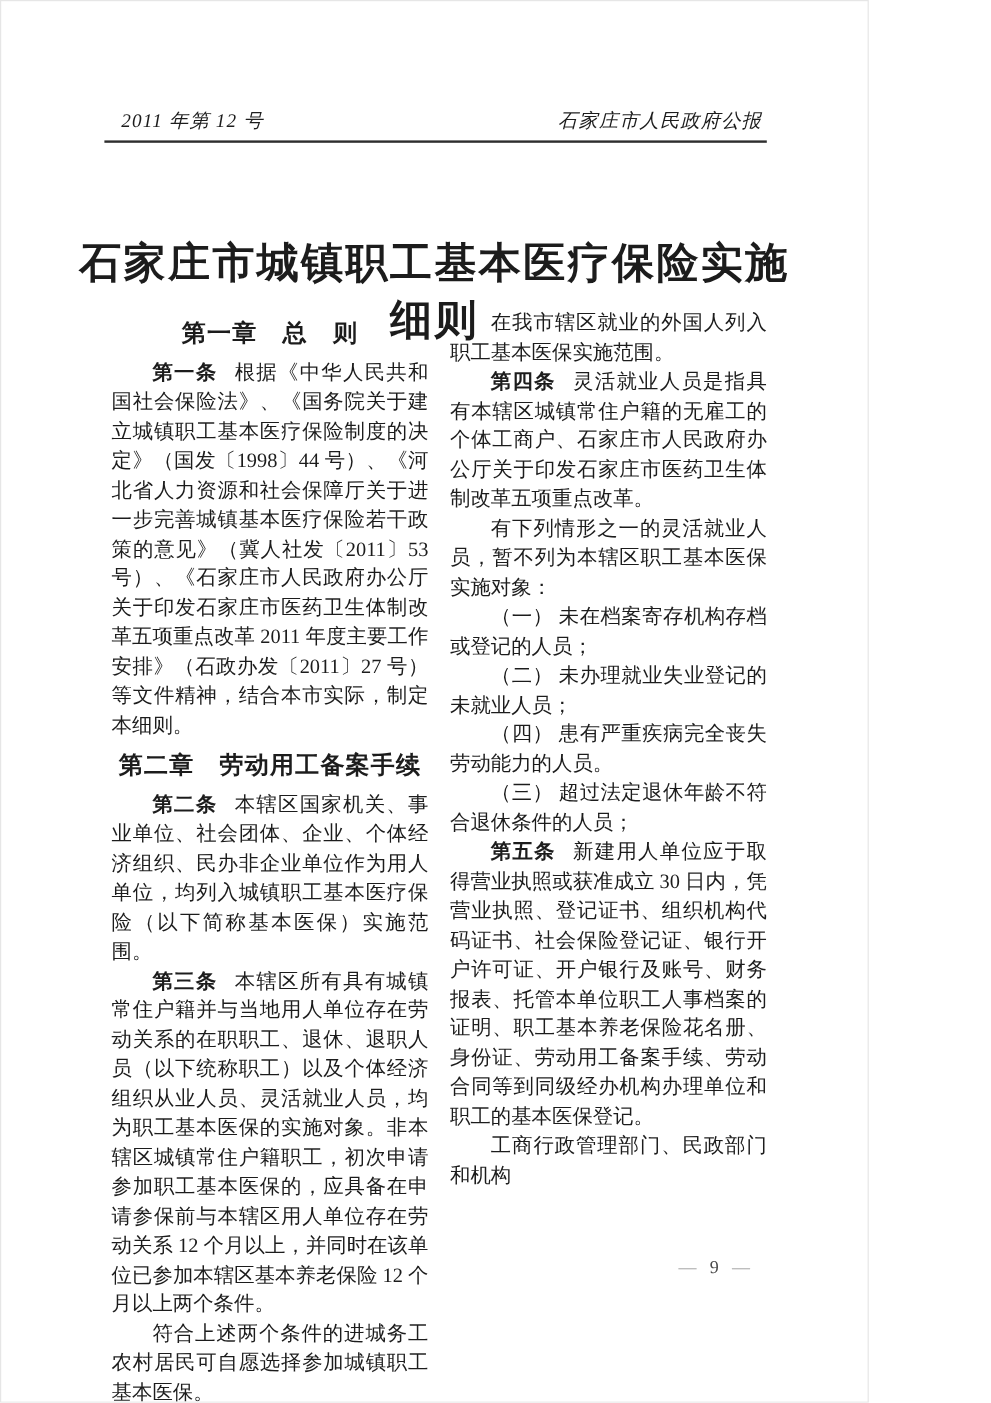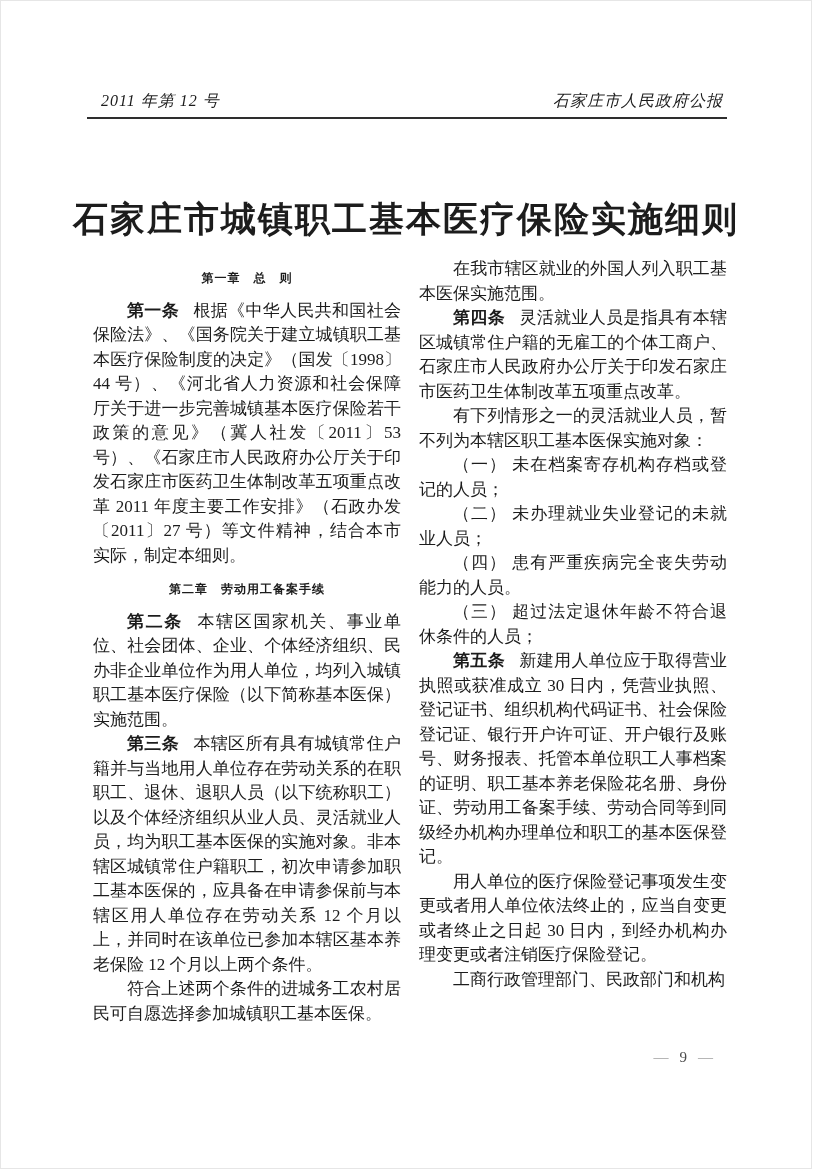--- a/index.html
+++ b/index.html
@@ -5,21 +5,21 @@
   :root{
     --text:#1c1c1c;
     --rule:#2e2e2e;
     --footer-dash:#9e9e9e;
     --footer-num:#4a4a4a;
     --bg:#ffffff;
   }
   html,body{margin:0;padding:0;background:#fff;}
   .page{
     position:relative;
-    width:812px;height:1169px;
+    width:724px;height:1169px;
     background:var(--bg);
     box-sizing:border-box;
     border:1px solid #e6e6e6;
     overflow:hidden;
     font-family:"Liberation Serif","DejaVu Serif",serif;
     color:var(--text);
   }
   .header{
     position:absolute;top:90px;left:100px;right:88px;
     display:flex;justify-content:space-between;align-items:baseline;
@@ -36,21 +36,21 @@
   .columns{
     position:absolute;top:256px;left:92px;right:84px;
     display:flex;gap:18px;
   }
   .column{
     flex:1;min-width:0;
     font-size:17px;line-height:24.5px;
     text-align:justify;text-justify:inter-ideograph;
   }
   .chapter{
-    text-align:center;font-weight:bold;font-size:12px;
+    text-align:center;font-weight:bold;font-size:20px;
     margin:9px 0 8px;letter-spacing:1px;text-indent:0;
   }
   p.para{margin:0;text-indent:2em;}
   .label{font-weight:bold;margin-right:0.85em;}
   .footer{
     position:absolute;top:1048px;right:98px;
     font-size:15px;display:flex;align-items:center;gap:11px;
     font-family:"Liberation Serif","DejaVu Serif",serif;
   }
   .footer .dash{color:var(--footer-dash);}
@@ -81,21 +81,20 @@
       </div>
     <div class="column">
         <p class="para"><span>在我市辖区就业的外国人列入职工基本医保实施范围。</span></p>
         <p class="para"><span class="label">第四条</span><span>灵活就业人员是指具有本辖区城镇常住户籍的无雇工的个体工商户、石家庄市人民政府办公厅关于印发石家庄市医药卫生体制改革五项重点改革。</span></p>
         <p class="para"><span>有下列情形之一的灵活就业人员，暂不列为本辖区职工基本医保实施对象：</span></p>
         <p class="para"><span>（一） 未在档案寄存机构存档或登记的人员；</span></p>
         <p class="para"><span>（二） 未办理就业失业登记的未就业人员；</span></p>
         <p class="para"><span>（四） 患有严重疾病完全丧失劳动能力的人员。</span></p>
         <p class="para"><span>（三） 超过法定退休年龄不符合退休条件的人员；</span></p>
         <p class="para"><span class="label">第五条</span><span>新建用人单位应于取得营业执照或获准成立 30 日内，凭营业执照、登记证书、组织机构代码证书、社会保险登记证、银行开户许可证、开户银行及账号、财务报表、托管本单位职工人事档案的证明、职工基本养老保险花名册、身份证、劳动用工备案手续、劳动合同等到同级经办机构办理单位和职工的基本医保登记。</span></p>
-        <p class="para"><span>用人单位的医疗保险登记事项发生变更或者用人单位依法终止的，应当自变更或者终止之日起 30 日内，到经办机构办理变更或者注销医疗保险登记。</span></p>
         <p class="para"><span>工商行政管理部门、民政部门和机构</span></p>
       </div>
   </div>
 
   <div class="footer">
     <span class="dash">—</span>
     <span class="num">9</span>
     <span class="dash">—</span>
   </div>
 

